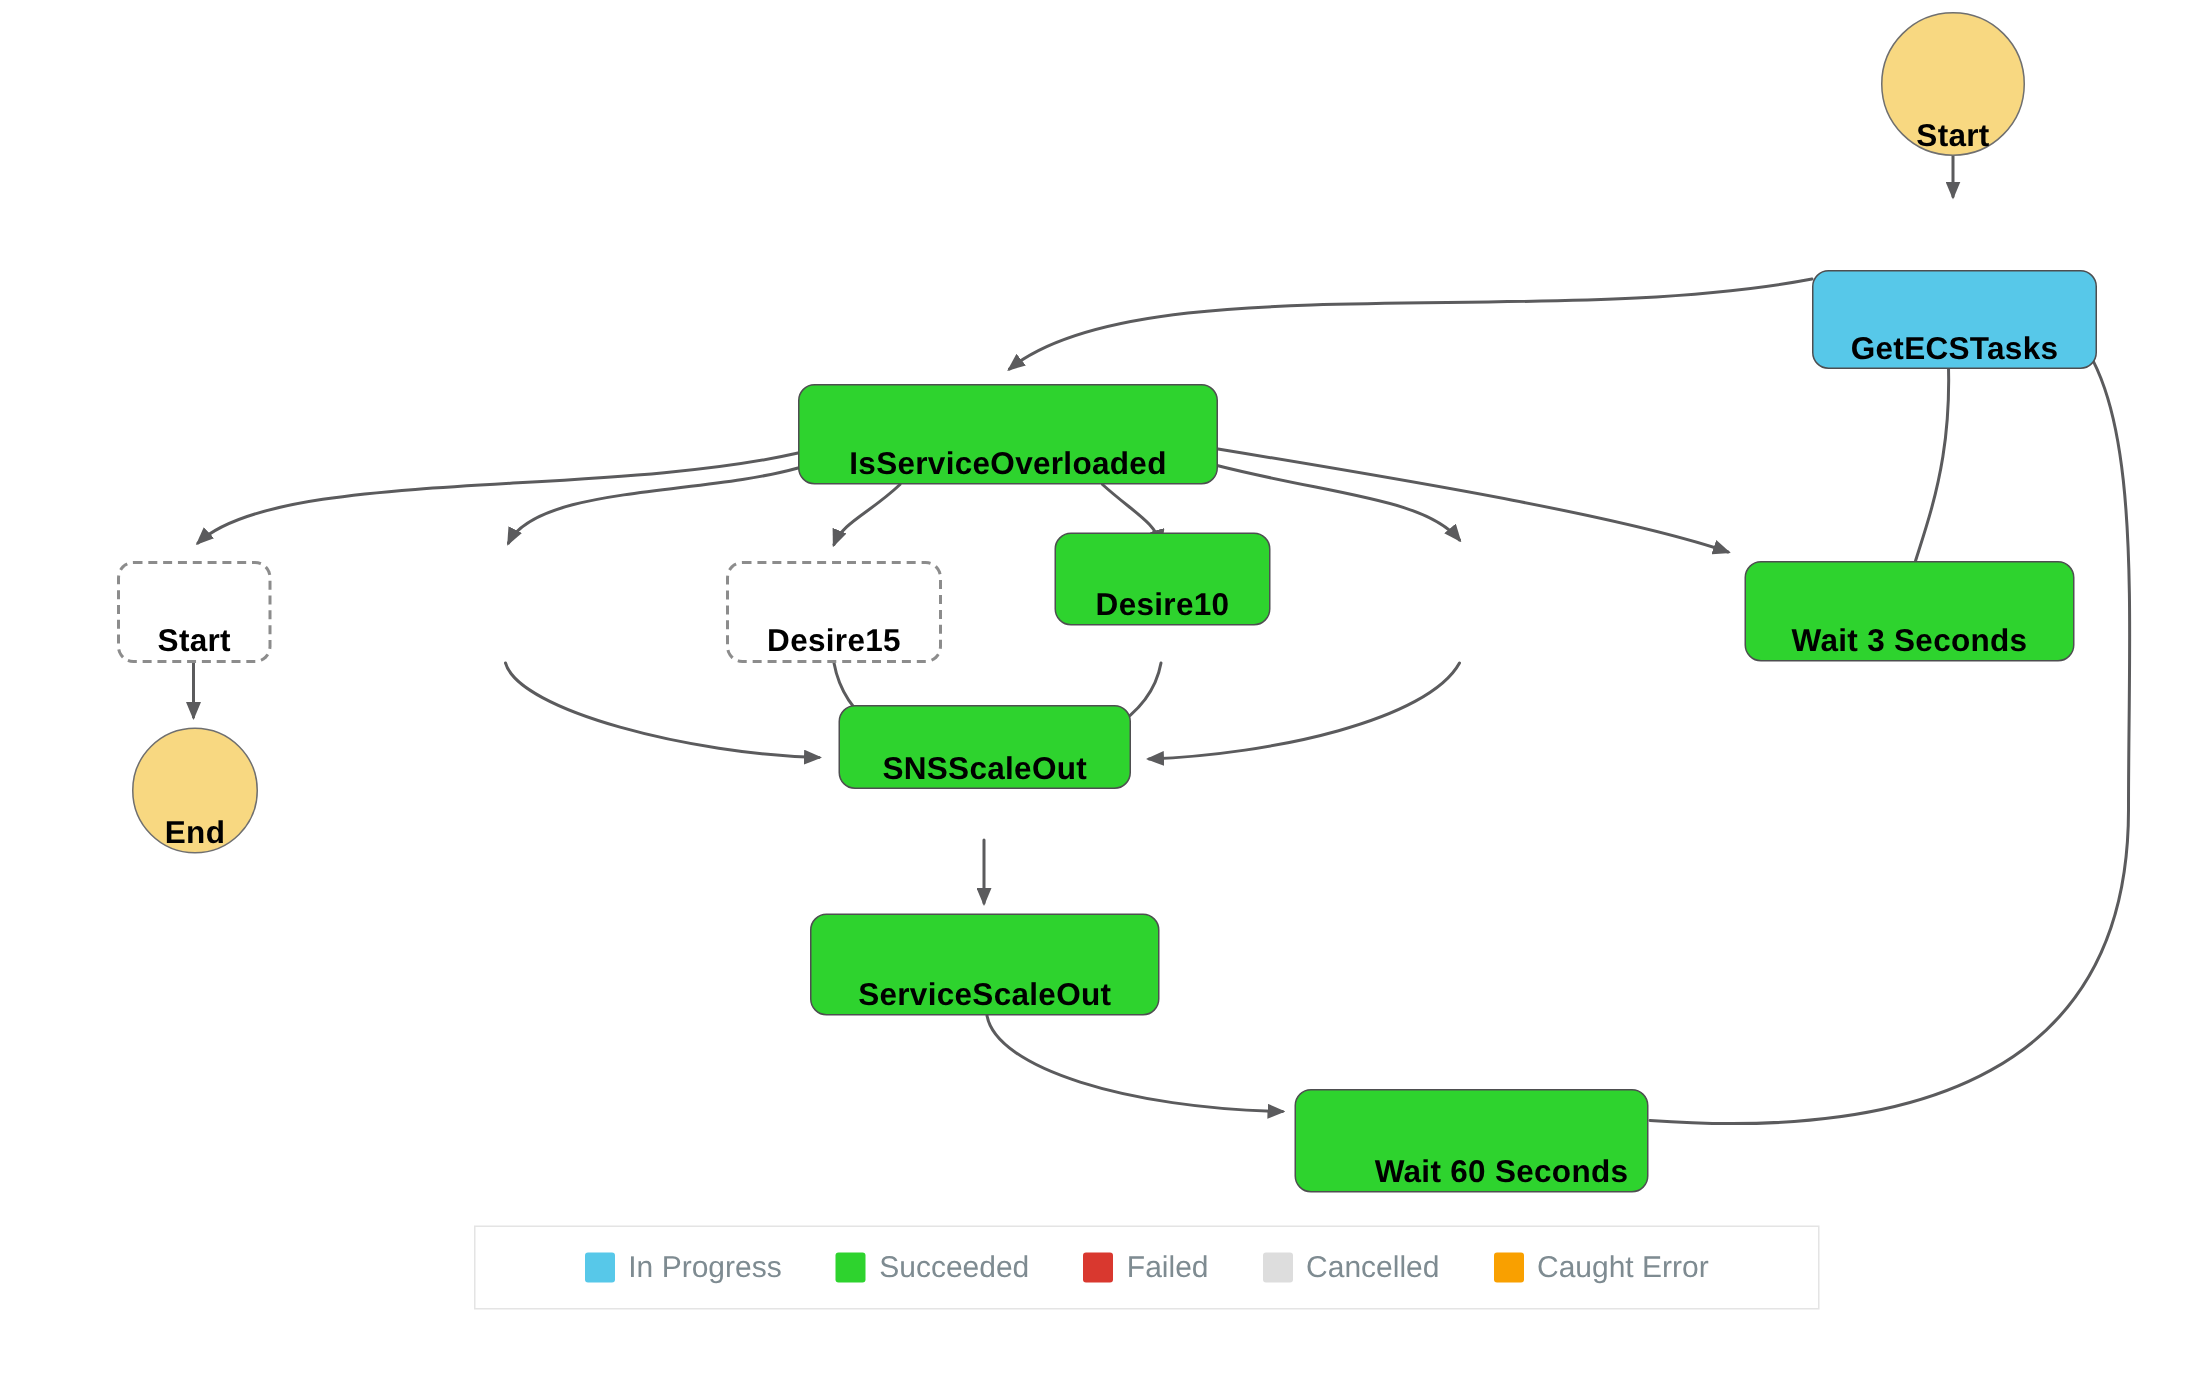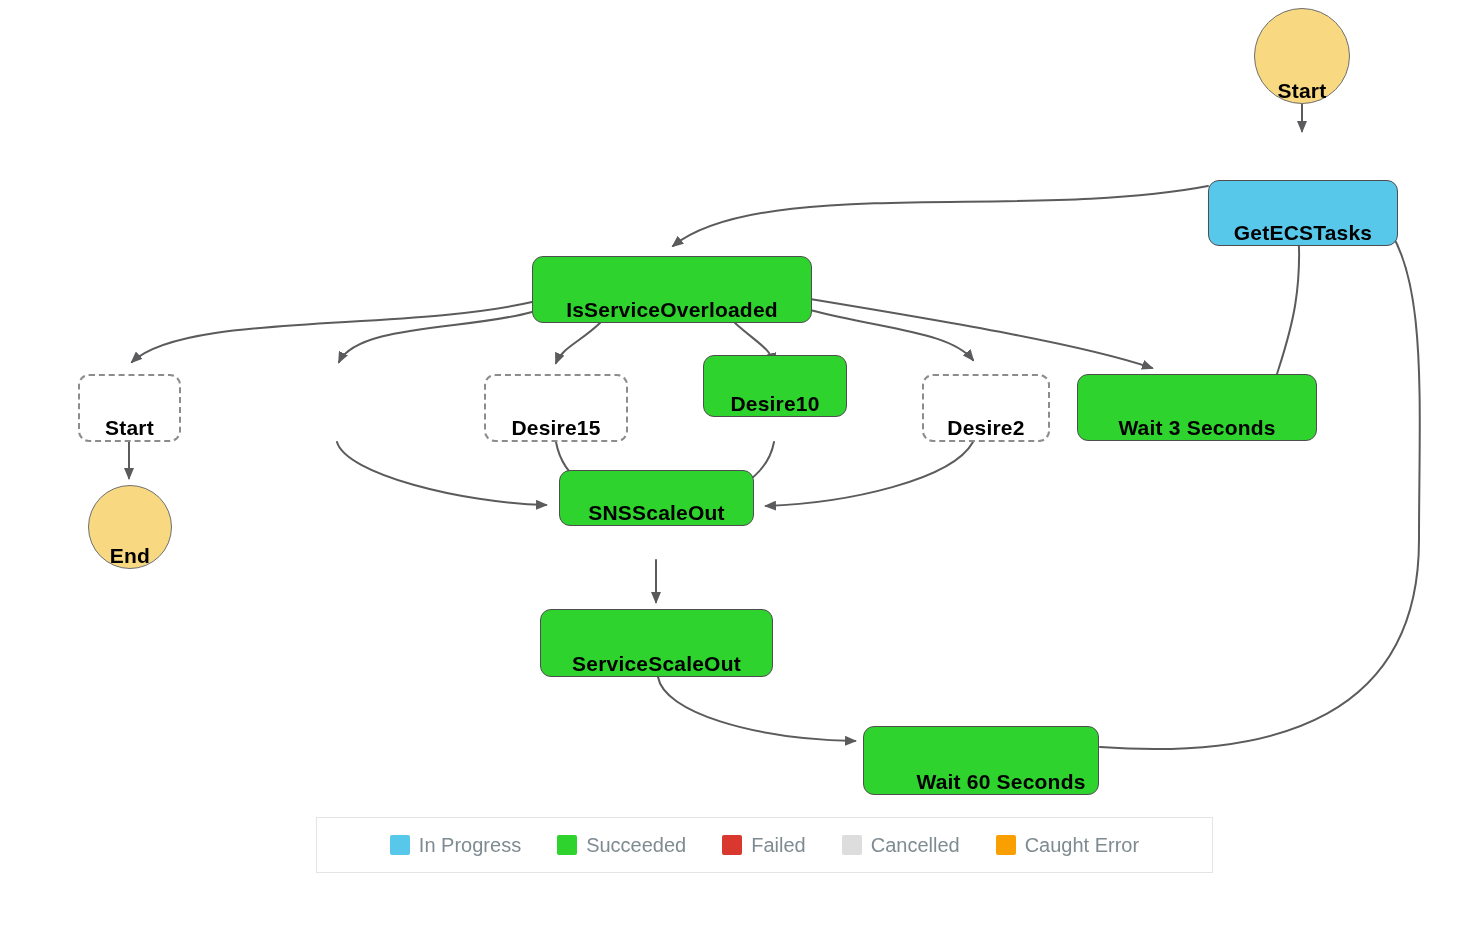--- a/index.html
+++ b/index.html
@@ -74,25 +74,22 @@
 
 
   <div class="node st-not-executed" style="left:484px;top:374px;width:144px;height:68px;">
     <span>Desire15</span>
   </div>
 
   <div class="node st-succeeded" style="left:703px;top:355px;width:144px;height:62px;">
     <span>Desire10</span>
   </div>
 
-  <div class="node st-not-executed" style="left:922px;top:374px;width:128px;height:68px;">
-    <span>Desire2</span>
-  </div>
 
-  <div class="node st-succeeded" style="left:1077px;top:374px;width:240px;height:67px;">
+  <div class="node st-succeeded" style="left:1163px;top:374px;width:220px;height:67px;">
     <span>Wait 3 Seconds</span>
   </div>
 
   <div class="node st-terminal" style="left:88px;top:485px;width:84px;height:84px;">
     <span>End</span>
   </div>
 
   <div class="node st-succeeded" style="left:559px;top:470px;width:195px;height:56px;">
     <span>SNSScaleOut</span>
   </div>

